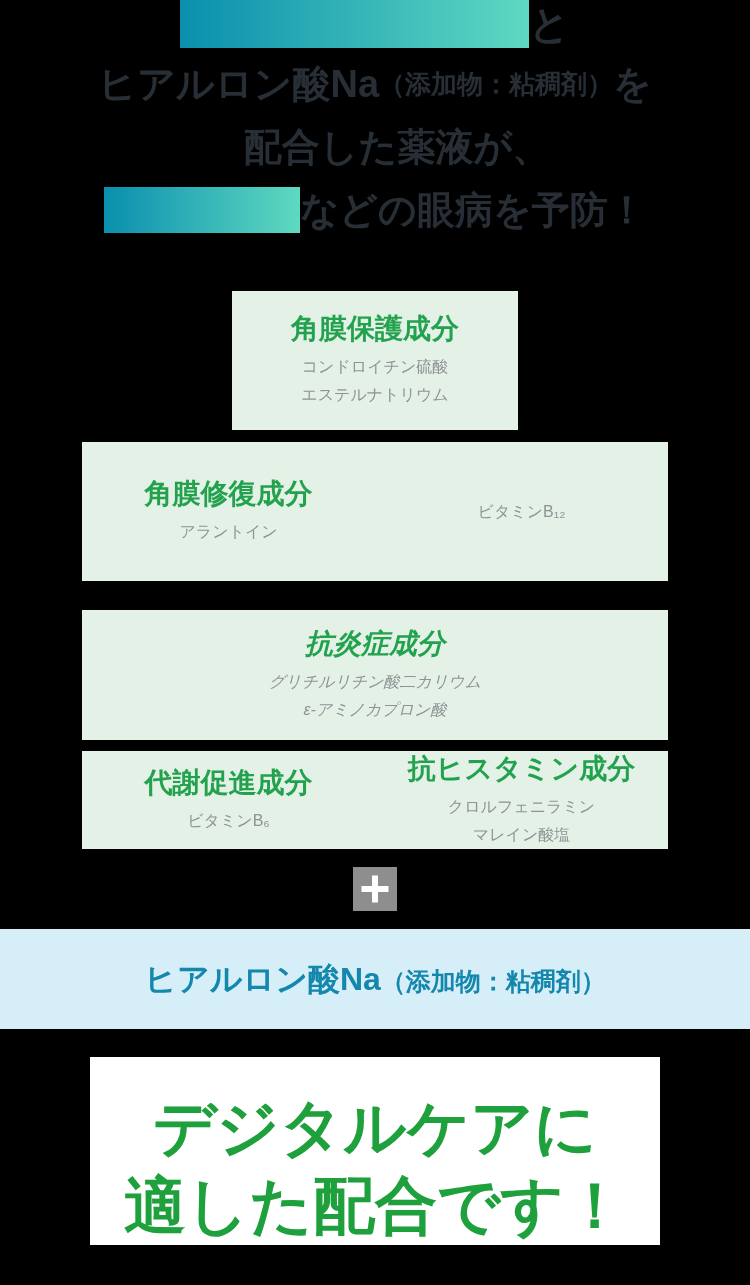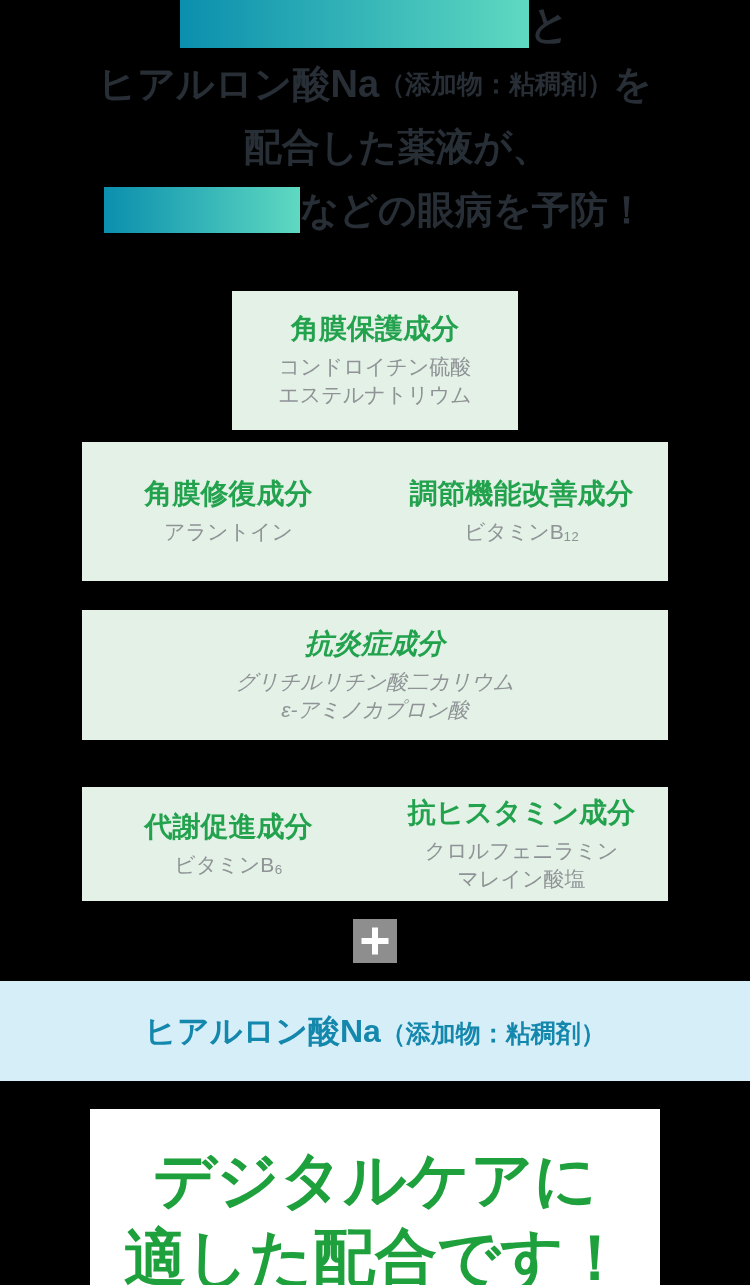--- a/index.html
+++ b/index.html
@@ -60,30 +60,30 @@
   .card-title{
     color:var(--card-title);
     font-weight:bold;
     font-size:28px;
     line-height:34px;
     margin-bottom:7px;
     white-space:nowrap;
   }
   .card-line{
     color:var(--card-body);
-    font-size:21px;
+    font-size:16px;
     line-height:28px;
     white-space:nowrap;
   }
   .card-center{width:286px;height:139px;margin:0 auto 12px;}
   .card-row{display:flex;gap:0;margin-bottom:29px;}
   .card-row .card{flex:1;height:139px;}
   .card-wide{height:130px;margin-bottom:11px;font-style:italic;}
   .card-row.row4{margin-bottom:0;}
-  .card-row.row4 .card{height:114px;margin-top:36px;}
+  .card-row.row4 .card{height:98px;}
 
   
   .plus-band{height:80px;display:flex;justify-content:center;align-items:center;}
   .plus{
     width:44px;height:44px;
     background:var(--plus-bg);
     position:relative;
   }
   .plus::before,.plus::after{
     content:"";position:absolute;background:#ffffff;
@@ -151,21 +151,20 @@
       <div class="card-line">コンドロイチン硫酸</div>
       <div class="card-line">エステルナトリウム</div>
     </div>
 
     <div class="card-row">
       <div class="card">
         <div class="card-title">角膜修復成分</div>
         <div class="card-line">アラントイン</div>
       </div>
       <div class="card">
-        <div class="card-title">調節機能改善成分</div>
         <div class="card-line">ビタミンB₁₂</div>
       </div>
     </div>
 
     <div class="card card-wide">
       <div class="card-title">抗炎症成分</div>
       <div class="card-line">グリチルリチン酸二カリウム</div>
       <div class="card-line">ε-アミノカプロン酸</div>
     </div>
 

